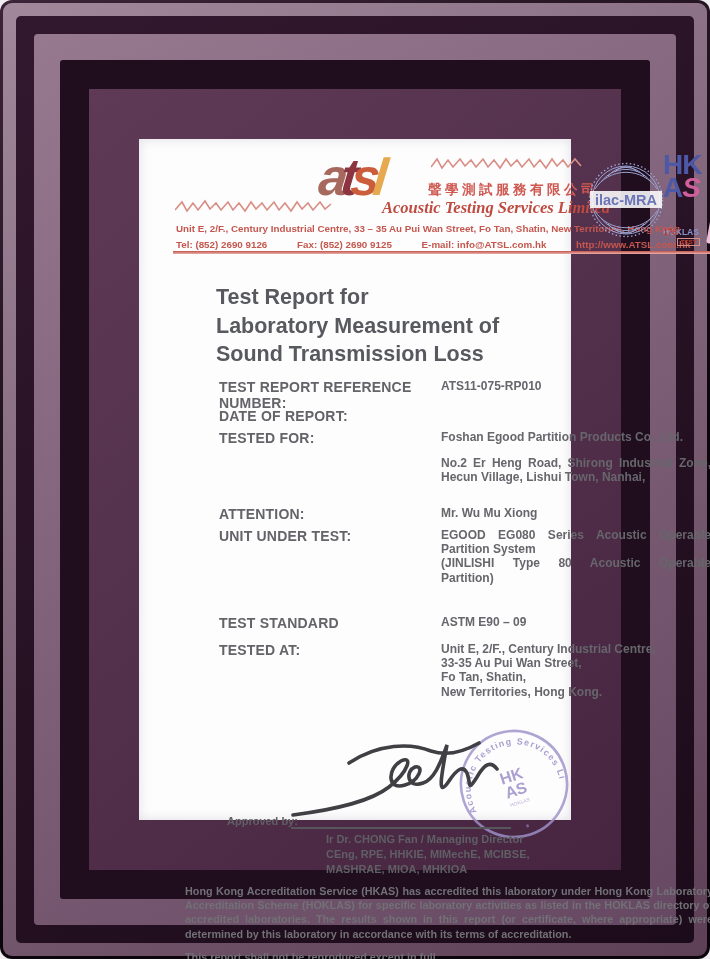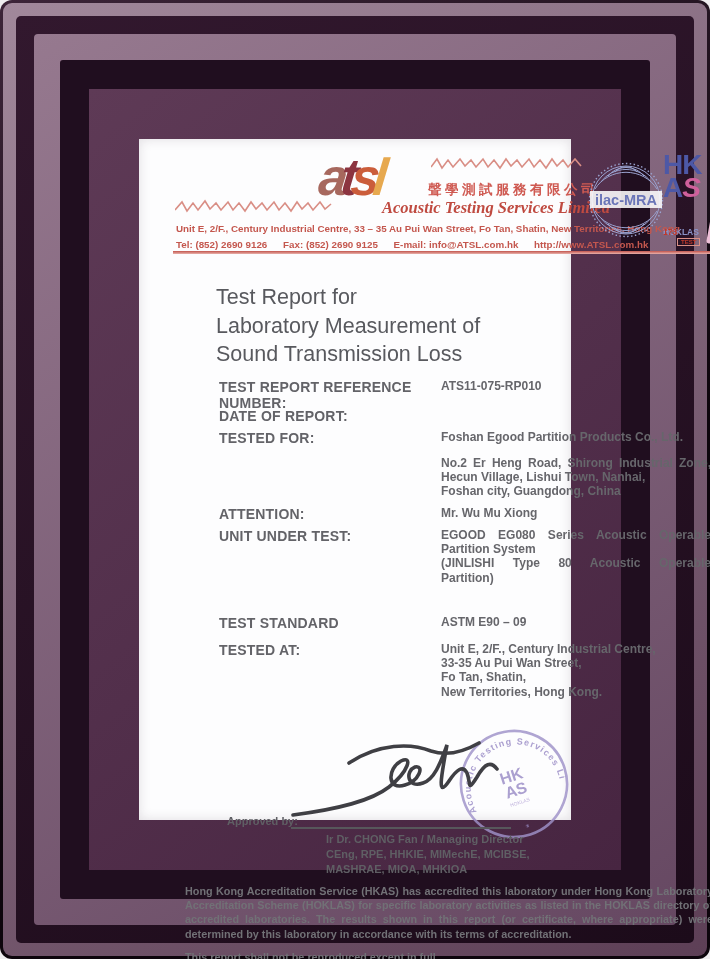--- a/index.html
+++ b/index.html
@@ -25,40 +25,40 @@
   .atsl { left:180px; top:8px; font-size:52px; font-weight:bold; font-style:italic;
           letter-spacing:-7px; transform:skewX(-6deg); height:62px; }
   .atsl span { position:static; }
   .atsl .la { color:#a7685e; } .atsl .lt { color:#8c3440; }
   .atsl .ls { color:#cb5d3b; } .atsl .ll { color:#e7a94f; }
   .cn { left:289px; top:42px; font-size:13.5px; font-weight:bold; letter-spacing:3.5px; color:#cf5a52; white-space:nowrap; }
   .en { left:243px; top:59px; font-family:"Liberation Serif", serif; font-style:italic; font-weight:bold;
         font-size:16.5px; color:#bf4a40; white-space:nowrap; }
   .addr { left:37px; font-size:9.8px; font-weight:bold; color:#c4574e; white-space:nowrap; }
   .addr1 { top:84px; } .addr2 { top:100px; }
-  .addr2 span { position:static; margin-right:13px;text-align:right; }
+  .addr2 span { position:static; margin-right:27px;text-align:right; }
   .rule { left:34px; top:112px; width:560px; height:3px;
           background:linear-gradient(#c2544c,#e9b2ac); }
 
   
   .ilac { left:448px; top:22px; width:78px; height:78px; }
   
   .hkas { left:524px; top:14px; width:80px; height:104px; }
   .hkas-letters { left:0; top:0; font-size:28px; font-weight:bold; line-height:23px;
                   letter-spacing:-1px; color:#4d58a6; }
   .hkas-letters span { position:static; }
   .hkas-s { color:#d0609c; font-style:italic; }
   .hkas-swoosh { left:18px; top:-4px; }
   .hoklas { left:0; top:74px; font-size:8.5px; font-weight:bold; color:#8a93c8; white-space:nowrap; }
   .hoklas b { color:#c0392b; }
   .testbox { left:14px; top:85px; font-size:6px; font-weight:bold; color:#c0392b;
              border:0.5px solid #d98e85; padding:0 3px; }
 
   
-  .title { left:77px; top:144px; font-size:21.5px; font-weight:normal; color:#58595e; line-height:28.5px; }
+  .title { left:77px; top:144px; font-size:21.5px; font-weight:bold; color:#58595e; line-height:28.5px; }
   .title div { position:static; }
 
   
   .flabel { left:80px; width:218px; font-size:14px; font-weight:bold; color:#636368; letter-spacing:.2px; }
   .fvalue { left:302px; width:270px; font-size:12px; font-weight:bold; color:#66666b; line-height:14.2px; }
   .stretch { text-align:justify; text-align-last:justify; }
 
   
   .approved { left:88px; top:676px; font-size:11px; font-weight:bold; color:#5f5f64; }
   .sig { left:140px; top:596px; }
@@ -148,21 +148,20 @@
         <div class="flabel" style="top:240px">TEST REPORT REFERENCE NUMBER:</div>
         <div class="fvalue" style="top:240px">ATS11-075-RP010</div>
 
         <div class="flabel" style="top:269px">DATE OF REPORT:</div>
 
         <div class="flabel" style="top:291px">TESTED FOR:</div>
         <div class="fvalue" style="top:291px">Foshan Egood Partition Products Co., Ltd.</div>
         <div class="fvalue" style="top:317px">
           <div style="position:static" class="stretch">No.2 Er Heng Road, Shirong Industrial Zone,</div>
           <div style="position:static">Hecun Village, Lishui Town, Nanhai,</div>
-          <div style="position:static">Foshan city, Guangdong, China</div>
         </div>
 
         <div class="flabel" style="top:367px">ATTENTION:</div>
         <div class="fvalue" style="top:367px">Mr. Wu Mu Xiong</div>
 
         <div class="flabel" style="top:389px">UNIT UNDER TEST:</div>
         <div class="fvalue" style="top:389px">
           <div style="position:static" class="stretch">EGOOD EG080 Series Acoustic Operable</div>
           <div style="position:static">Partition System</div>
           <div style="position:static" class="stretch">(JINLISHI Type 80 Acoustic Operable</div>

